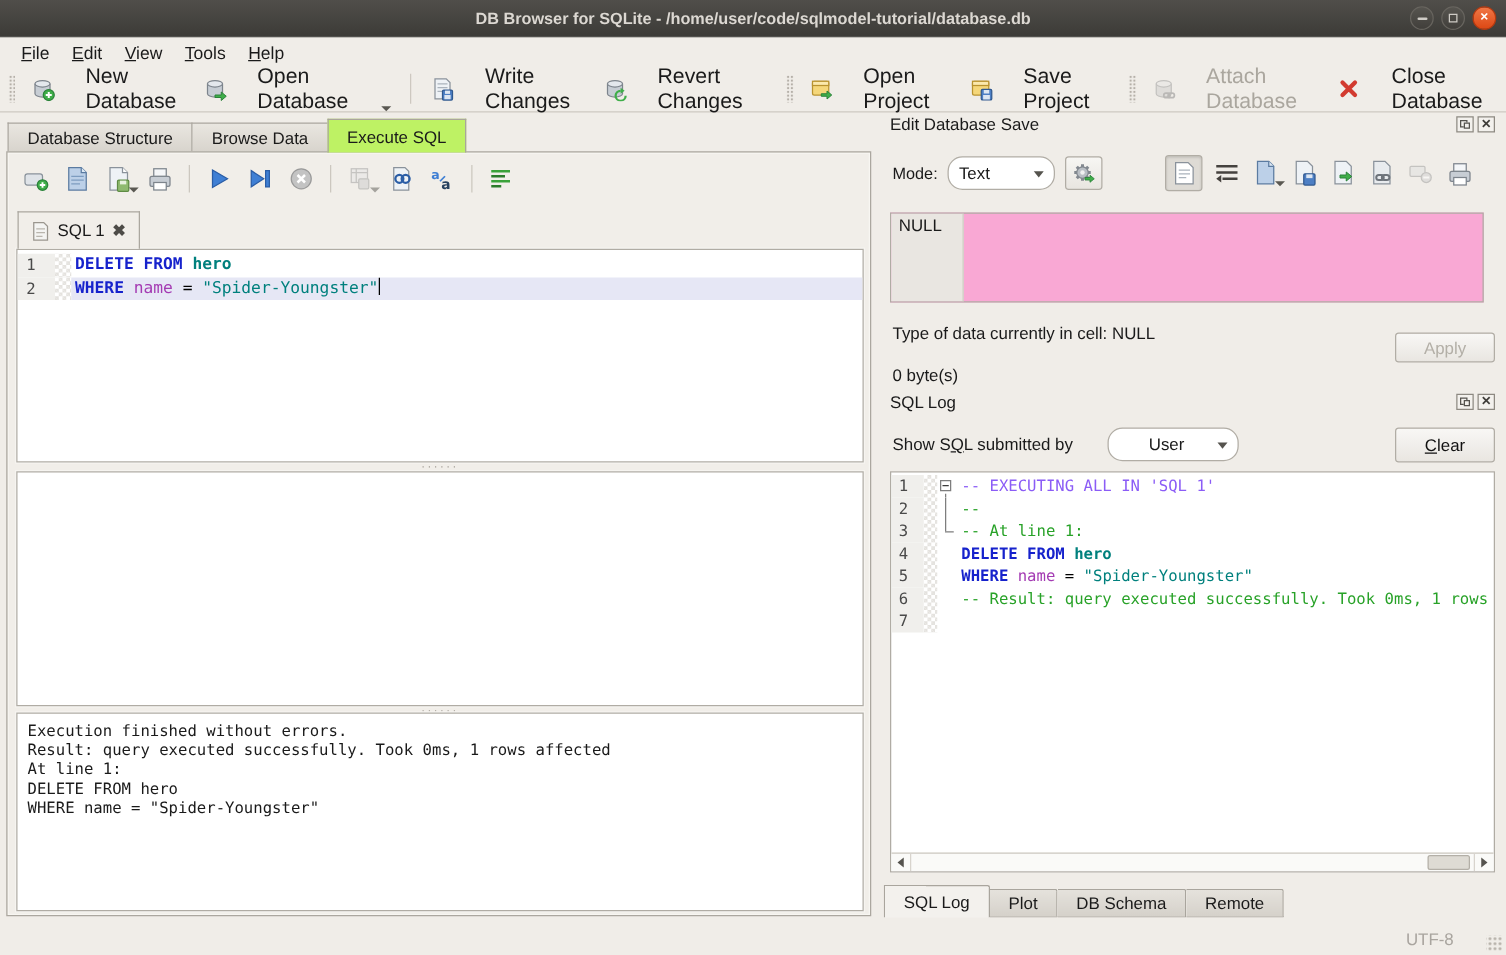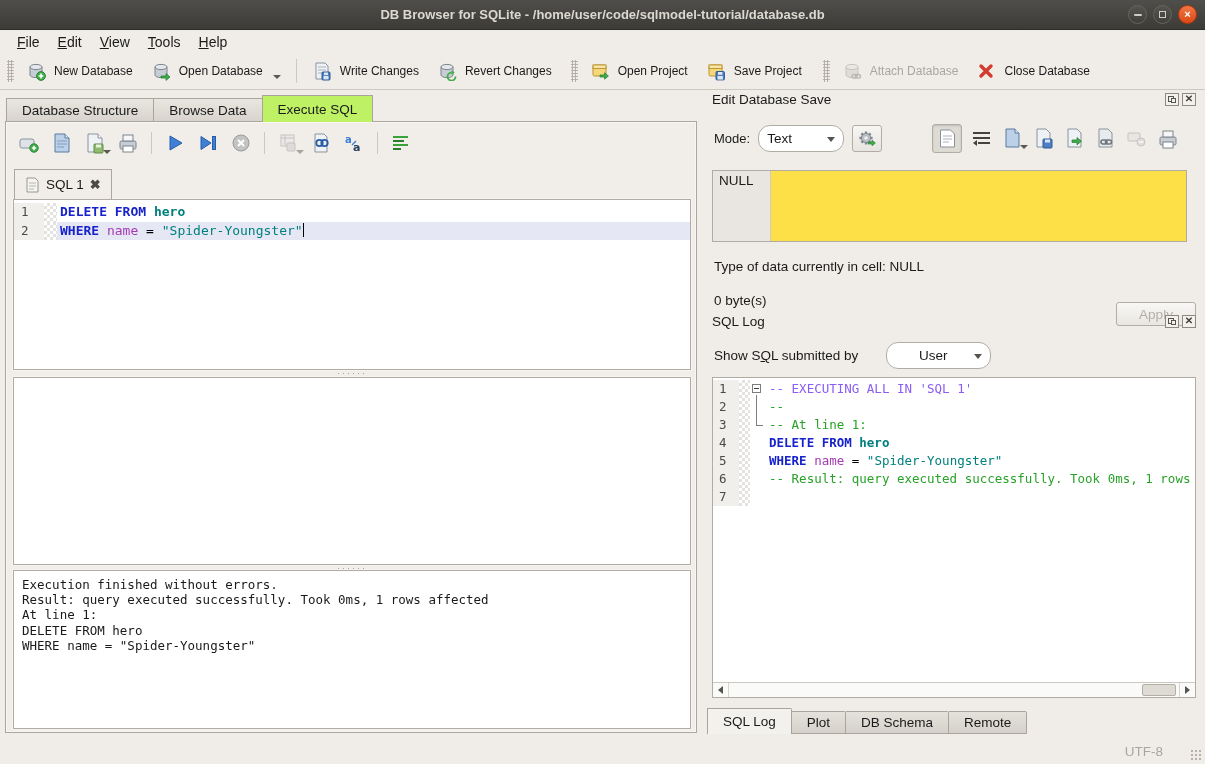--- a/index.html
+++ b/index.html
@@ -25,21 +25,21 @@
   .menubar { position:absolute; top:30px; left:0; width:1205px; height:23px; display:flex; align-items:center; padding-left:8px; background:#f0ede8; font-size:14px; }
   .menu-item { padding:1px 9px; cursor:default; }
   u { text-decoration:underline; }
 
   
   .toolbar { position:absolute; top:53px; left:0; width:1205px; height:37px; display:flex; align-items:center; padding-left:4px;
     border-bottom:1px solid #cdc9c1; background:#f0ede8; }
   .tb-grip { width:7px; height:22px; margin:0 3px;
     background-image:radial-gradient(circle,#b5b0a8 1px,transparent 1.2px); background-size:3px 3px; }
   .tb-sep { width:1px; height:24px; background:#cdc8c0; margin:0 6px; }
-  .tb-btn { display:flex; align-items:center; gap:8px; padding:4px 9px; font-size:12px; border-radius:3px; cursor:default; position:relative; }
+  .tb-btn { display:flex; align-items:center; gap:24px; padding:4px 9px; font-size:17px; border-radius:3px; cursor:default; position:relative; }
   .tb-btn.disabled { color:#aaa69e; }
   .tb-caret { width:0; height:0; border-left:4px solid transparent; border-right:4px solid transparent; border-top:4px solid #5a5852; margin-left:2px; align-self:flex-end; margin-bottom:2px; }
   .ic { position:relative; width:20px; height:20px; flex:0 0 20px; }
   .ic svg { position:absolute; left:0; top:0; }
 
   
   .main-tabbar { position:absolute; top:95px; left:6px; display:flex; align-items:flex-end; height:27px; }
   .main-tab { padding:0 15px; height:24px; display:flex; align-items:center; font-size:13.5px;
     background:linear-gradient(#e9e6e0,#d8d4cd); border:1px solid #a9a59d; border-right:none; cursor:default; }
   .main-tab:last-child { border-right:1px solid #a9a59d; }
@@ -109,29 +109,29 @@
   .sel-mode { width:86px; } .sel-user { width:105px;padding-left:32px; }
 
   .gear-btn { width:30px; height:27px; border:1px solid #b1ada5; border-radius:3px;
     background:linear-gradient(#f7f6f3,#e8e5e0); display:flex; align-items:center; justify-content:center; position:relative; }
 
   .cellicons { position:absolute; top:124px; left:932px; display:flex; align-items:center; gap:9px; }
   .toggle-btn { width:30px; height:29px; border:1px solid #b1ada5; border-radius:3px; background:#dedbd5;
     box-shadow:inset 0 1px 2px rgba(0,0,0,.15); display:flex; align-items:center; justify-content:center; }
   .cicon { width:22px; height:22px; position:relative; display:flex; align-items:center; justify-content:center; }
 
-  .cell-box { position:absolute; top:170px; left:712px; width:475px; height:72px; background:#fde047; border:1px solid #b0aca4; display:flex; }
+  .cell-box { position:absolute; top:170px; left:712px; width:475px; height:72px; background:#f9a8d4; border:1px solid #b0aca4; display:flex; }
   .cell-gutter { flex:0 0 58px; background:#e9e6e1; border-right:1px solid #cfcbc3; padding:2px 0 0 6px; font-size:13.5px; }
   .cell-body { flex:1; }
 
   .type-line { position:absolute; top:259px; left:714px; font-size:13.5px; }
   .size-line { position:absolute; top:282px; left:714px; font-size:13.5px;margin-top:11px; }
 
   .btn { border:1px solid #b1ada5; border-radius:3px; background:linear-gradient(#f8f7f5,#e9e6e1);
-    display:flex; align-items:center; justify-content:center; font-size:13.5px;margin-top:36px; }
+    display:flex; align-items:center; justify-content:center; font-size:13.5px; }
   .apply-btn { position:absolute; top:266px; left:1116px; width:80px; height:24px; color:#b3afa7; }
   .clear-btn { position:absolute; top:342px; left:1116px; width:80px; height:28px; color:#111; }
 
   .filter-label { position:absolute; top:348px; left:714px; font-size:13.5px; }
   .user-select { position:absolute; top:342px; left:886px; }
 
   .log-area { position:absolute; top:377px; left:712px; width:484px; height:321px; background:#fff;
     border:1px solid #b0aca4; overflow:hidden; }
   .log-lines { position:absolute; top:2px; left:0; right:0; }
   .log-area .code-row { height:18px; line-height:18px; font-size:12.5px; }

